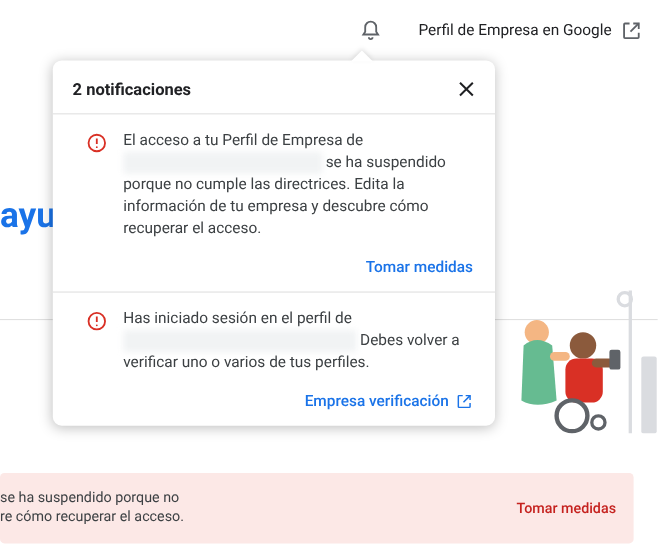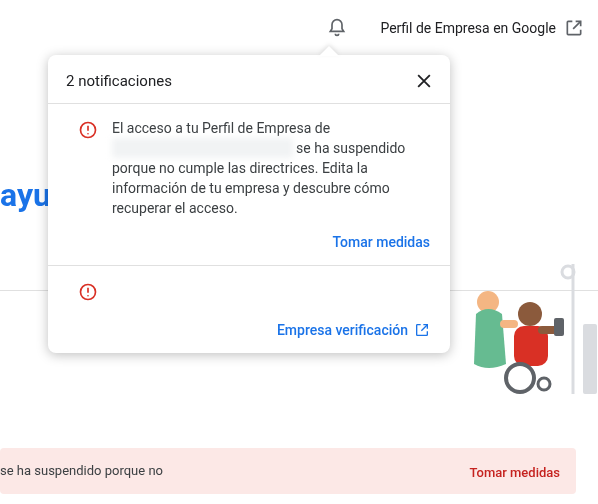--- a/index.html
+++ b/index.html
@@ -3,34 +3,34 @@
 <meta charset="utf-8">
 <style>
 html,body{margin:0;padding:0;font-family:Roboto,Arial,sans-serif;width:598px;height:504px;overflow:hidden;background:#fff;color:#202124;position:relative}
 .topbar{position:absolute;top:0;left:0;right:0;height:56px;display:flex;align-items:center;justify-content:flex-end;padding:0 14px;gap:31px}
 .bell{width:24px;height:24px;display:flex;align-items:center;justify-content:center;cursor:pointer;color:#5f6368}
 .ext-link{display:flex;align-items:center;gap:8px;font-size:14px;color:#202124;cursor:pointer}
 .icon-24{width:20px;height:20px}
 .caret{position:absolute;top:46px;left:319px;width:0;height:0;border-left:10px solid transparent;border-right:10px solid transparent;border-bottom:10px solid #fff;filter:drop-shadow(0 -2px 2px rgba(0,0,0,.1));z-index:21}
 .popover{position:absolute;top:55px;left:48px;width:402px;background:#fff;border-radius:8px;box-shadow:0 2px 12px rgba(0,0,0,.25);z-index:20}
 .popover-header{display:flex;align-items:center;justify-content:space-between;padding:16px 16px 12px 18px}
-.popover-header h3{margin:0;font-weight:400;font-size:15px;color:#202124}
+.popover-header h3{margin:0;font-weight:700;font-size:15px;color:#202124}
 .close{cursor:pointer;display:flex}
 .divider{height:1px;background:#e0e0e0;margin:0}
 .notif{display:flex;gap:14px;padding:14px 18px 10px 30px}
 .alert-icon{flex-shrink:0;margin-top:2px}
 .notif-body{flex:1;font-size:14px;line-height:20px;color:#3c4043}
 .redact{display:inline-block;background:#f1f3f4;filter:blur(3px);color:transparent;border-radius:2px}
 .notif-action{text-align:right;padding:4px 20px 14px}
 .notif-action a{color:#1a73e8;font-weight:500;font-size:14px;text-decoration:none;cursor:pointer;display:inline-flex;align-items:center;gap:6px}
 .notif-action svg{width:16px;height:16px}
 .behind{position:absolute;left:0;top:176px;color:#1a73e8;font-size:32px;font-weight:700}
 .behind-line{position:absolute;top:290px;left:0;right:0;height:1px;background:#e0e0e0}
 .illus{position:absolute;right:0;bottom:110px;width:180px;height:140px}
-.warn-banner{position:absolute;bottom:10px;left:0;right:22px;background:#fce8e6;display:flex;align-items:flex-end;gap:20px;padding:14px 16px 14px 0;font-size:13px;color:#3c4043;border-radius:4px}
+.warn-banner{position:absolute;bottom:10px;left:0;right:22px;background:#fce8e6;display:flex;align-items:center;gap:20px;padding:14px 16px 14px 0;font-size:13px;color:#3c4043;border-radius:4px}
 .warn-text{flex:1;line-height:18px}
 .warn-action{color:#c5221f;font-weight:500;cursor:pointer;white-space:nowrap}
 </style>
 </head>
 <body>
 
 <div class="behind">ayu</div>
 <div class="behind-line"></div>
 
 <svg class="illus" viewBox="0 0 180 140">
@@ -99,31 +99,37 @@
   <div class="divider"></div>
 
   <div class="notif">
     <div class="alert-icon">
       <svg width="20" height="20" viewBox="0 0 24 24" fill="none" stroke="#d93025" stroke-width="2">
           <circle cx="12" cy="12" r="9"></circle>
           <line x1="12" y1="7" x2="12" y2="13"></line>
           <circle cx="12" cy="16.5" r="1" fill="#d93025" stroke="none"></circle>
         </svg>
     </div>
+    <div class="notif-body">
+      <span>Has iniciado sesión en el perfil de </span>
+      <span class="redact">xxxxxxx xxxxxxxxxx xxxxxxxx xxxx</span>
+      <span> Debes volver a verificar uno o varios de tus perfiles.</span>
+    </div>
   </div>
   <div class="notif-action">
     <a>
       <span>Empresa verificación</span>
       <svg viewBox="0 0 24 24" fill="none" stroke="#1a73e8" stroke-width="2">
           <path d="M14 4h6v6"></path>
           <path d="M20 4l-9 9"></path>
           <path d="M20 14v5a1 1 0 0 1-1 1H5a1 1 0 0 1-1-1V5a1 1 0 0 1 1-1h5"></path>
         </svg>
     </a>
   </div>
 </div>
 
 <div class="warn-banner">
   <div class="warn-text">
     <span> se ha suspendido porque no</span><br>
+    <span>re cómo recuperar el acceso.</span>
   </div>
   <div class="warn-action">Tomar medidas</div>
 </div>
 
 </body></html>

